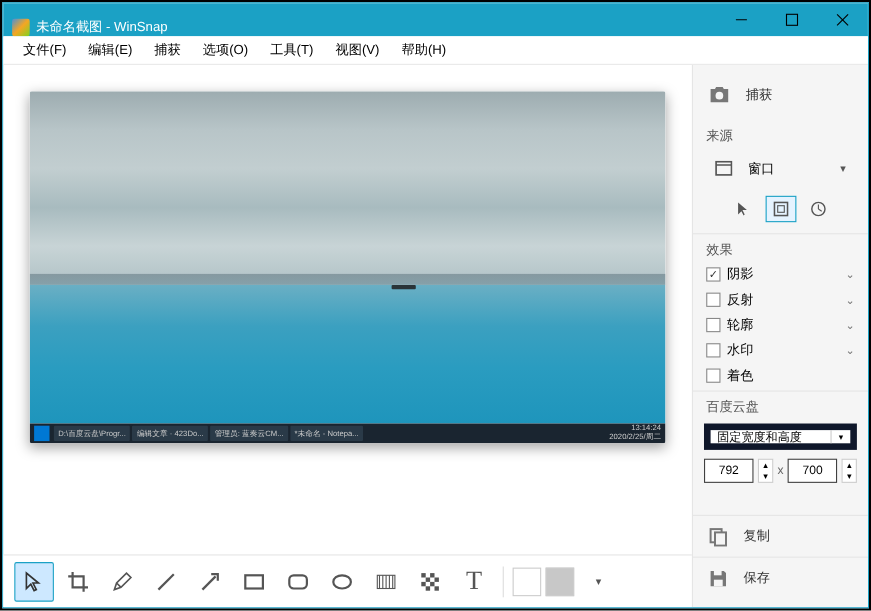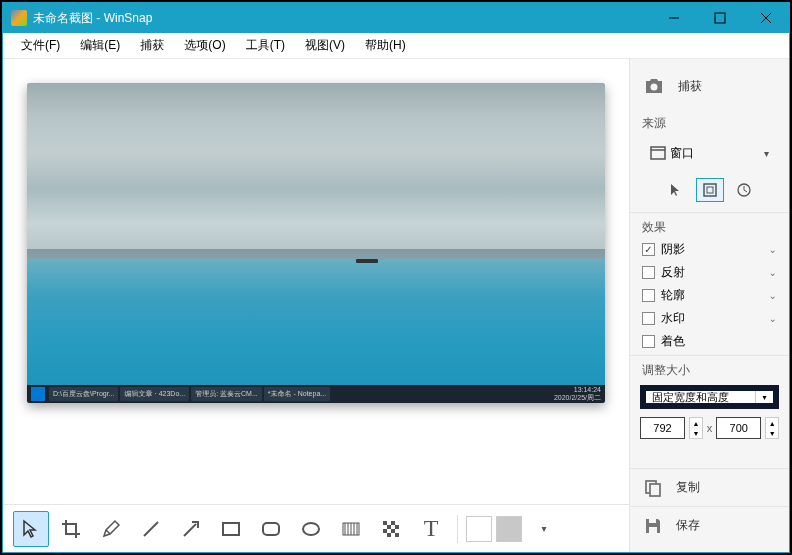--- a/index.html
+++ b/index.html
@@ -1,18 +1,18 @@
 <!DOCTYPE html>
 <html><head>
 <meta charset="utf-8">
 <style>
 * { box-sizing: border-box; margin: 0; padding: 0; font-family: "Microsoft YaHei", "Segoe UI", sans-serif; }
 body { background: #000; width: 792px; height: 555px; overflow: hidden; }
 .window { width: 788px; height: 551px; margin: 2px; background: #fff; display: flex; flex-direction: column; border: 1px solid #1ba1c5; }
-.titlebar { height: 30px; background: #1ba1c5; display: flex; align-items: center; padding: 0 0 0 8px; color: #fff; font-size: 12px; }
+.titlebar { height: 30px; background: #1ba1c5; display: flex; align-items: flex-end; padding: 0 0 0 8px; color: #fff; font-size: 12px; }
 .titlebar .app-icon { width: 16px; height: 16px; margin-right: 6px; background: linear-gradient(135deg, #4a90d9 0%, #f5a623 50%, #7ed321 100%); border-radius: 2px; }
 .titlebar .title { flex: 1; }
 .titlebar .winbtn { width: 46px; height: 30px; display: flex; align-items: center; justify-content: center; color: #000; cursor: pointer; }
 .menubar { height: 26px; background: #fff; display: flex; align-items: flex-start; padding: 0 8px; font-size: 12px; color: #000; border-bottom: 1px solid #e8e8e8; }
 .menubar .menu-item { padding: 4px 10px; cursor: pointer; }
 .body { flex: 1; display: flex; overflow: hidden; }
 .canvas-area { flex: 1; background: #fff; display: flex; flex-direction: column; }
 .canvas-viewport { flex: 1; padding: 24px 24px 0 24px; overflow: hidden; }
 .screenshot { width: 100%; height: 320px; position: relative; box-shadow: 0 4px 12px rgba(0,0,0,0.35); border-radius: 2px; overflow: hidden; }
 .sky { position: absolute; top: 0; left: 0; right: 0; height: 55%; background: linear-gradient(to bottom, #9dacb0 0%, #b8c5c8 20%, #c2ced0 40%, #a8bbbf 60%, #c8d4d6 80%, #b0c2c6 100%); }
@@ -25,21 +25,21 @@
 .taskbar .sysclock { margin-left: auto; text-align: right; font-size: 7px; line-height: 8px; }
 .toolbar-bottom { height: 48px; background: #fff; border-top: 1px solid #e5e5e5; display: flex; align-items: center; padding: 0 10px; gap: 4px; }
 .tool-btn { width: 36px; height: 36px; display: flex; align-items: center; justify-content: center; cursor: pointer; border-radius: 2px; font-size: 22px; color: #555; }
 .tool-btn.active { background: #cde8ff; border: 1px solid #1ba1c5; }
 .tool-sep { width: 1px; height: 28px; background: #ddd; margin: 0 4px; }
 .color-swatch { width: 26px; height: 26px; border: 1px solid #ccc; cursor: pointer; }
 .sidebar { width: 160px; background: #f5f5f5; border-left: 1px solid #e5e5e5; display: flex; flex-direction: column; padding: 8px 0; font-size: 12px; }
 .side-btn { height: 38px; display: flex; align-items: center; padding: 0 14px; cursor: pointer; color: #333; gap: 14px; }
 .side-section { padding: 6px 12px 2px; color: #555; font-size: 12px; border-top: 1px solid #e5e5e5; margin-top: 2px; position: relative; }
 .side-section.first { border-top: none; margin-top: 4px; }
-.source-select { margin: 4px 10px; height: 30px; display: flex; align-items: center; padding: 0 10px; cursor: pointer; gap: 4px; }
+.source-select { margin: 4px 10px; height: 30px; display: flex; align-items: center; padding: 0 10px; cursor: pointer; gap: 14px; }
 .source-caret { margin-left: auto; font-size: 10px; color: #555; }
 .mode-row { display: flex; justify-content: center; gap: 6px; padding: 6px 0 8px; }
 .mode-btn { width: 28px; height: 24px; display: flex; align-items: center; justify-content: center; cursor: pointer; border: 1px solid transparent; }
 .mode-btn.active { border: 1px solid #1ba1c5; background: #e5f3ff; }
 .effect-row { display: flex; align-items: center; padding: 3px 12px; cursor: pointer; gap: 6px; }
 .effect-row .chk { width: 13px; height: 13px; border: 1px solid #888; background: #fff; display: flex; align-items: center; justify-content: center; font-size: 10px; color: #333; }
 .effect-row .chevron { margin-left: auto; font-size: 10px; color: #777; }
 .resize-select { margin: 4px 10px; height: 24px; border: 6px solid #0f172a; background: #fff; display: flex; align-items: center; padding: 0 6px; font-size: 11px; position: relative; }
 .resize-select .caret { position: absolute; right: 0; top: 0; bottom: 0; width: 18px; border-left: 1px solid #ccc; display: flex; align-items: center; justify-content: center; font-size: 8px; }
 .size-row { display: flex; align-items: center; gap: 4px; padding: 4px 10px 8px; font-size: 11px; }
@@ -238,21 +238,21 @@
       <div class="effect-row">
         <div class="chk"></div>
         <span>水印</span>
         <span class="chevron">⌄</span>
       </div>
       <div class="effect-row">
         <div class="chk"></div>
         <span>着色</span>
       </div>
 
-      <div class="side-section">调整大小</div>
+      <div class="side-section">百度云盘</div>
       <div class="resize-select">
         <span>固定宽度和高度</span>
         <div class="caret">▾</div>
       </div>
       <div class="size-row">
         <div class="size-input">792</div>
         <div class="size-spinner">
             <div>▲</div>
             <div>▼</div>
           </div>

